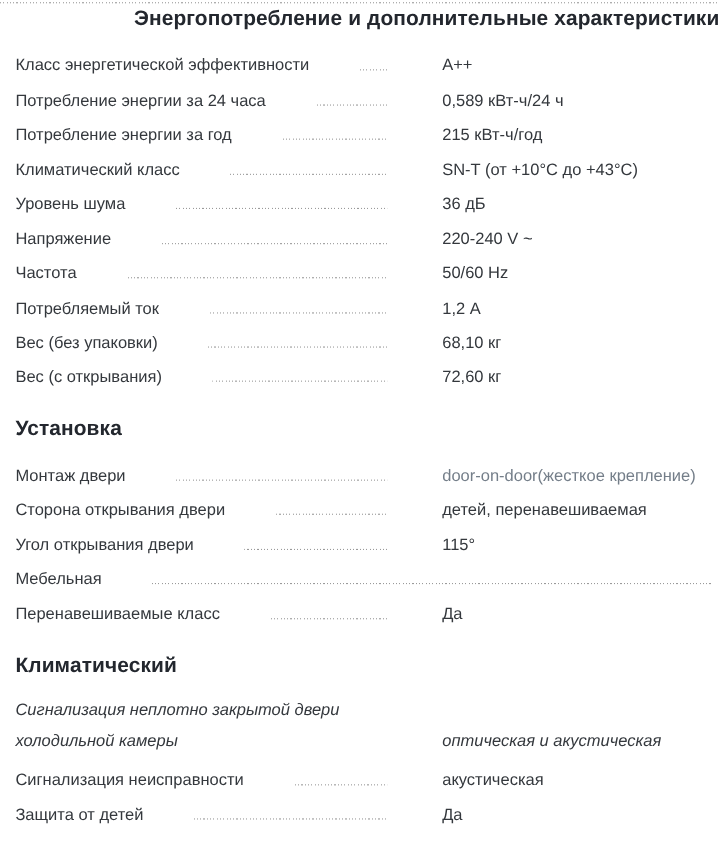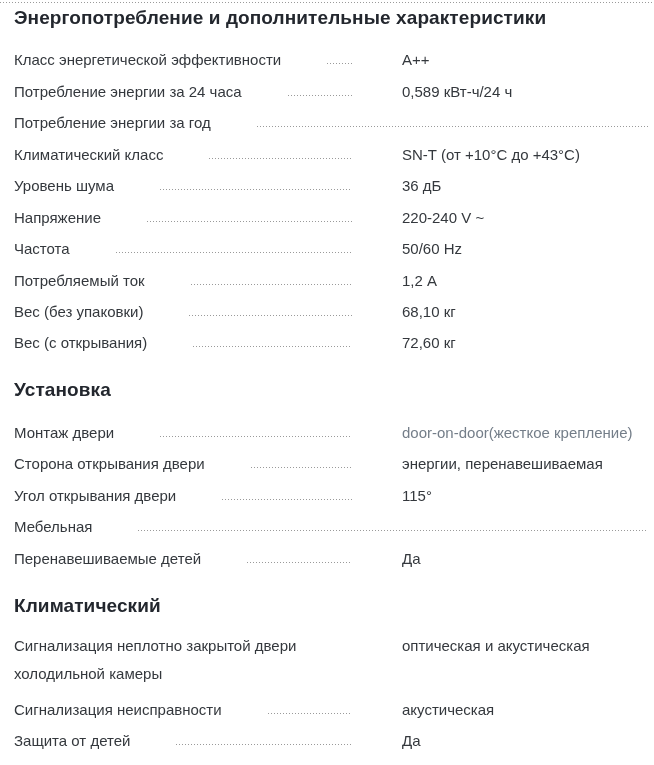--- a/index.html
+++ b/index.html
@@ -21,21 +21,21 @@
     background-image: repeating-linear-gradient(to right, #9a9a9a 0 1px, transparent 1px 3px);
   }
   .spec-wrap { padding-top: 6px; }
   h1.section-title, h2.section-title {
     font-size: 19px;
     line-height: 24px;
     font-weight: 700;
     color: #23272e;
     letter-spacing: 0.1px;
   }
-  h1.section-title { margin-bottom: 8px; }
+  h1.section-title { margin-bottom: 8px; text-align: right; }
   .section { margin-top: 0; }
   .section + .section { margin-top: 0; }
   .section .section-title { margin-bottom: 8px; }
   .section:not(:first-child) .section-title { margin-top: 26px; }
   .rows { }
   .spec-row {
     display: flex;
     align-items: flex-end;
     height: 31.45px;
     gap: 44px;
@@ -55,23 +55,24 @@
   .spec-row .value {
     flex: 0 0 252px;
     width: 252px;
     line-height: 19px;
     white-space: nowrap;
   }
   .spec-row .value.muted { color: #747e89; }
   
   .spec-row.wrap {
     height: auto;
-    align-items: flex-start;
+    align-items: flex-end;
     padding-top: 6px;
     min-height: 62px;
+    font-style: italic;
   }
   .spec-row.wrap .label {
     white-space: normal;
     line-height: 28px;
     flex: 1 1 auto;
     padding-right: 20px;
   }
   .spec-row.wrap .value { line-height: 28px; }
 </style>
 </head>
@@ -91,20 +92,21 @@
 
   <div class="spec-row">
     <span class="label">Потребление энергии за 24 часа</span>
     <span class="leader"></span>
     <span class="value">0,589 кВт-ч/24 ч</span>
   </div>
 
   <div class="spec-row">
     <span class="label">Потребление энергии за год</span>
     <span class="leader"></span>
+    <span class="value">215 кВт-ч/год</span>
   </div>
 
   <div class="spec-row">
     <span class="label">Климатический класс</span>
     <span class="leader"></span>
     <span class="value">SN-T (от +10°С до +43°С)</span>
   </div>
 
   <div class="spec-row">
     <span class="label">Уровень шума</span>
@@ -149,36 +151,36 @@
     <div class="rows">
   <div class="spec-row">
     <span class="label">Монтаж двери</span>
     <span class="leader"></span>
     <span class="value muted">door-on-door(жесткое крепление)</span>
   </div>
 
   <div class="spec-row">
     <span class="label">Сторона открывания двери</span>
     <span class="leader"></span>
-    <span class="value">энергии, перенавешиваемая</span>
+    <span class="value">детей, перенавешиваемая</span>
   </div>
 
   <div class="spec-row">
     <span class="label">Угол открывания двери</span>
     <span class="leader"></span>
     <span class="value">115°</span>
   </div>
 
   <div class="spec-row">
     <span class="label">Мебельная</span>
     <span class="leader"></span>
   </div>
 
   <div class="spec-row">
-    <span class="label">Перенавешиваемые детей</span>
+    <span class="label">Перенавешиваемые класс</span>
     <span class="leader"></span>
     <span class="value">Да</span>
   </div>
 </div>
   </section>
 
   <section class="section">
     <h2 class="section-title">Климатический</h2>
     <div class="rows">
   <div class="spec-row wrap">

